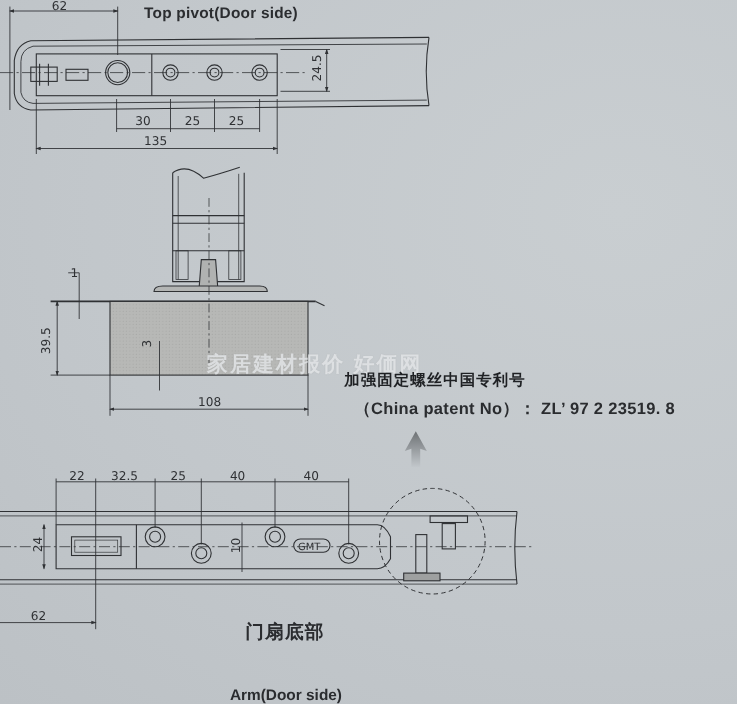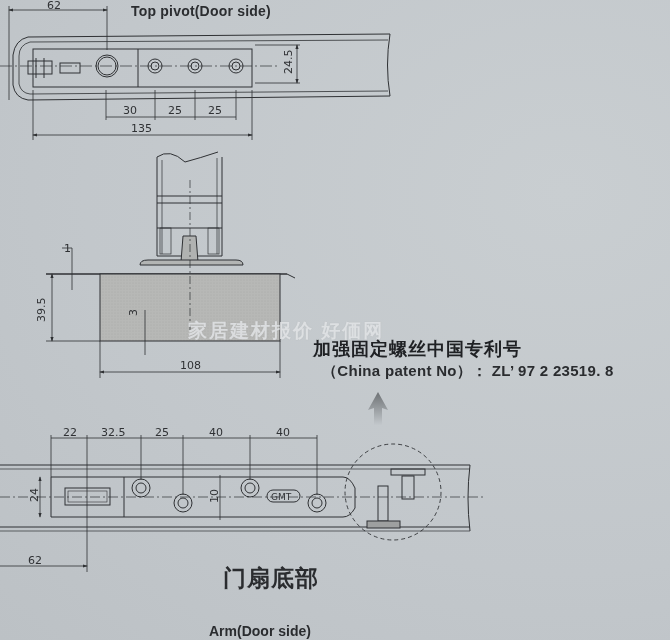--- a/index.html
+++ b/index.html
@@ -2,23 +2,23 @@
 <html><head>
 <meta charset="utf-8">
 <style>
   html, body { margin:0; padding:0; }
   body { width:670px; height:640px; overflow:hidden; background:#c3c8cc; position:relative; font-family:"Liberation Sans", sans-serif; }
   #canvas { position:absolute; left:0; top:0; width:670px; height:640px;
     background: radial-gradient(ellipse at 80% 30%, #c9ced1 0%, #c2c7cb 60%, #bcc1c5 100%); padding-left: 36px; }
   svg { position:absolute; left:0; top:0; }
   .lbl { position:absolute; color:#2b2d30; white-space:nowrap;font-weight:bold; }
   .title-top { left:131px; top:3px; font-size:14px; letter-spacing:0.2px; }
-  .patent-cn { left:313px; top:337px; font-size:18px; letter-spacing:1px; color:#1f2124; }
+  .patent-cn { left:313px; top:337px; font-size:14px; letter-spacing:1px; color:#1f2124; }
   .patent-en { left:322px; top:362px; font-size:15px; color:#2a2c2f; letter-spacing:0.3px; }
-  .arm-cn { left:223px; top:563px; font-size:23px; color:#2a2c2f; letter-spacing:1px; }
+  .arm-cn { left:223px; top:563px; font-size:17px; color:#2a2c2f; letter-spacing:1px; }
   .arm-en { left:209px; top:583px; font-size:14px; color:#2a2c2f;margin-top:40px; }
   .watermark { left:188px; top:318px; font-size:19px; color:rgba(235,238,240,0.75); letter-spacing:2px; font-weight:bold;
     text-shadow:0 0 1px rgba(150,150,150,0.4); }
   .dim { font-family:"DejaVu Sans", sans-serif; font-size:11px; fill:#2f3134; }
 </style>
 </head>
 <body>
 
 <div id="canvas">
 

